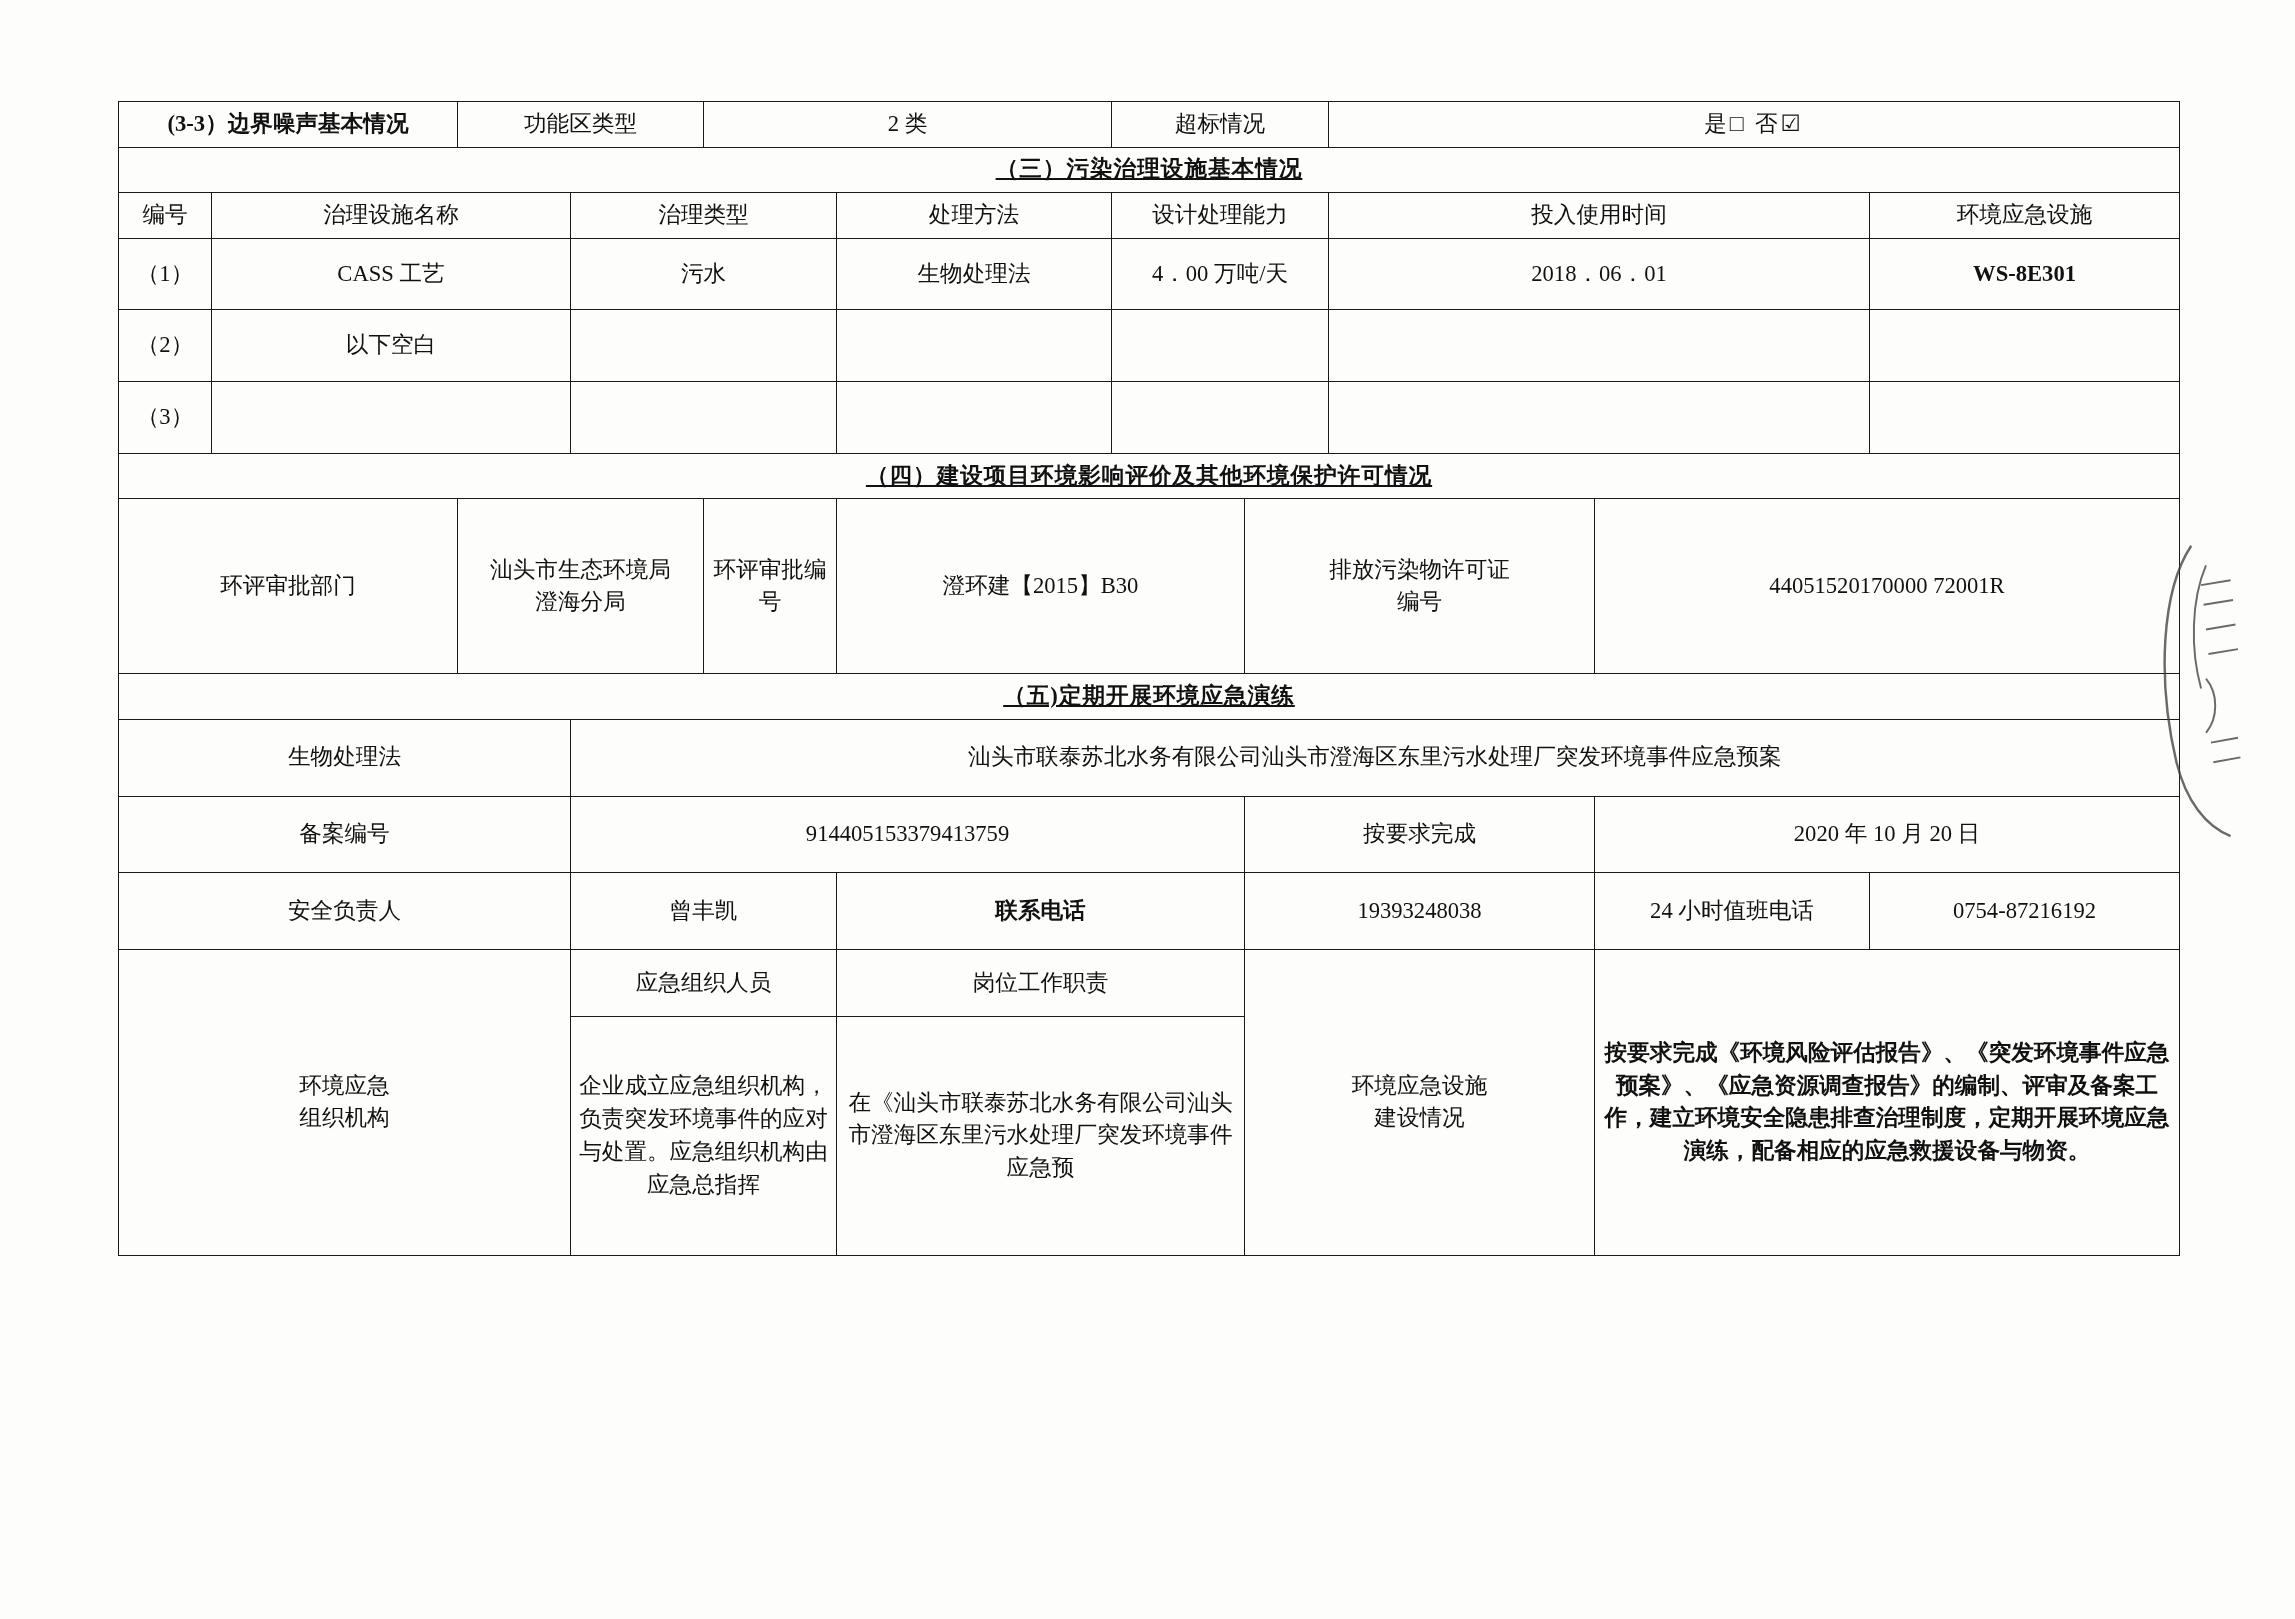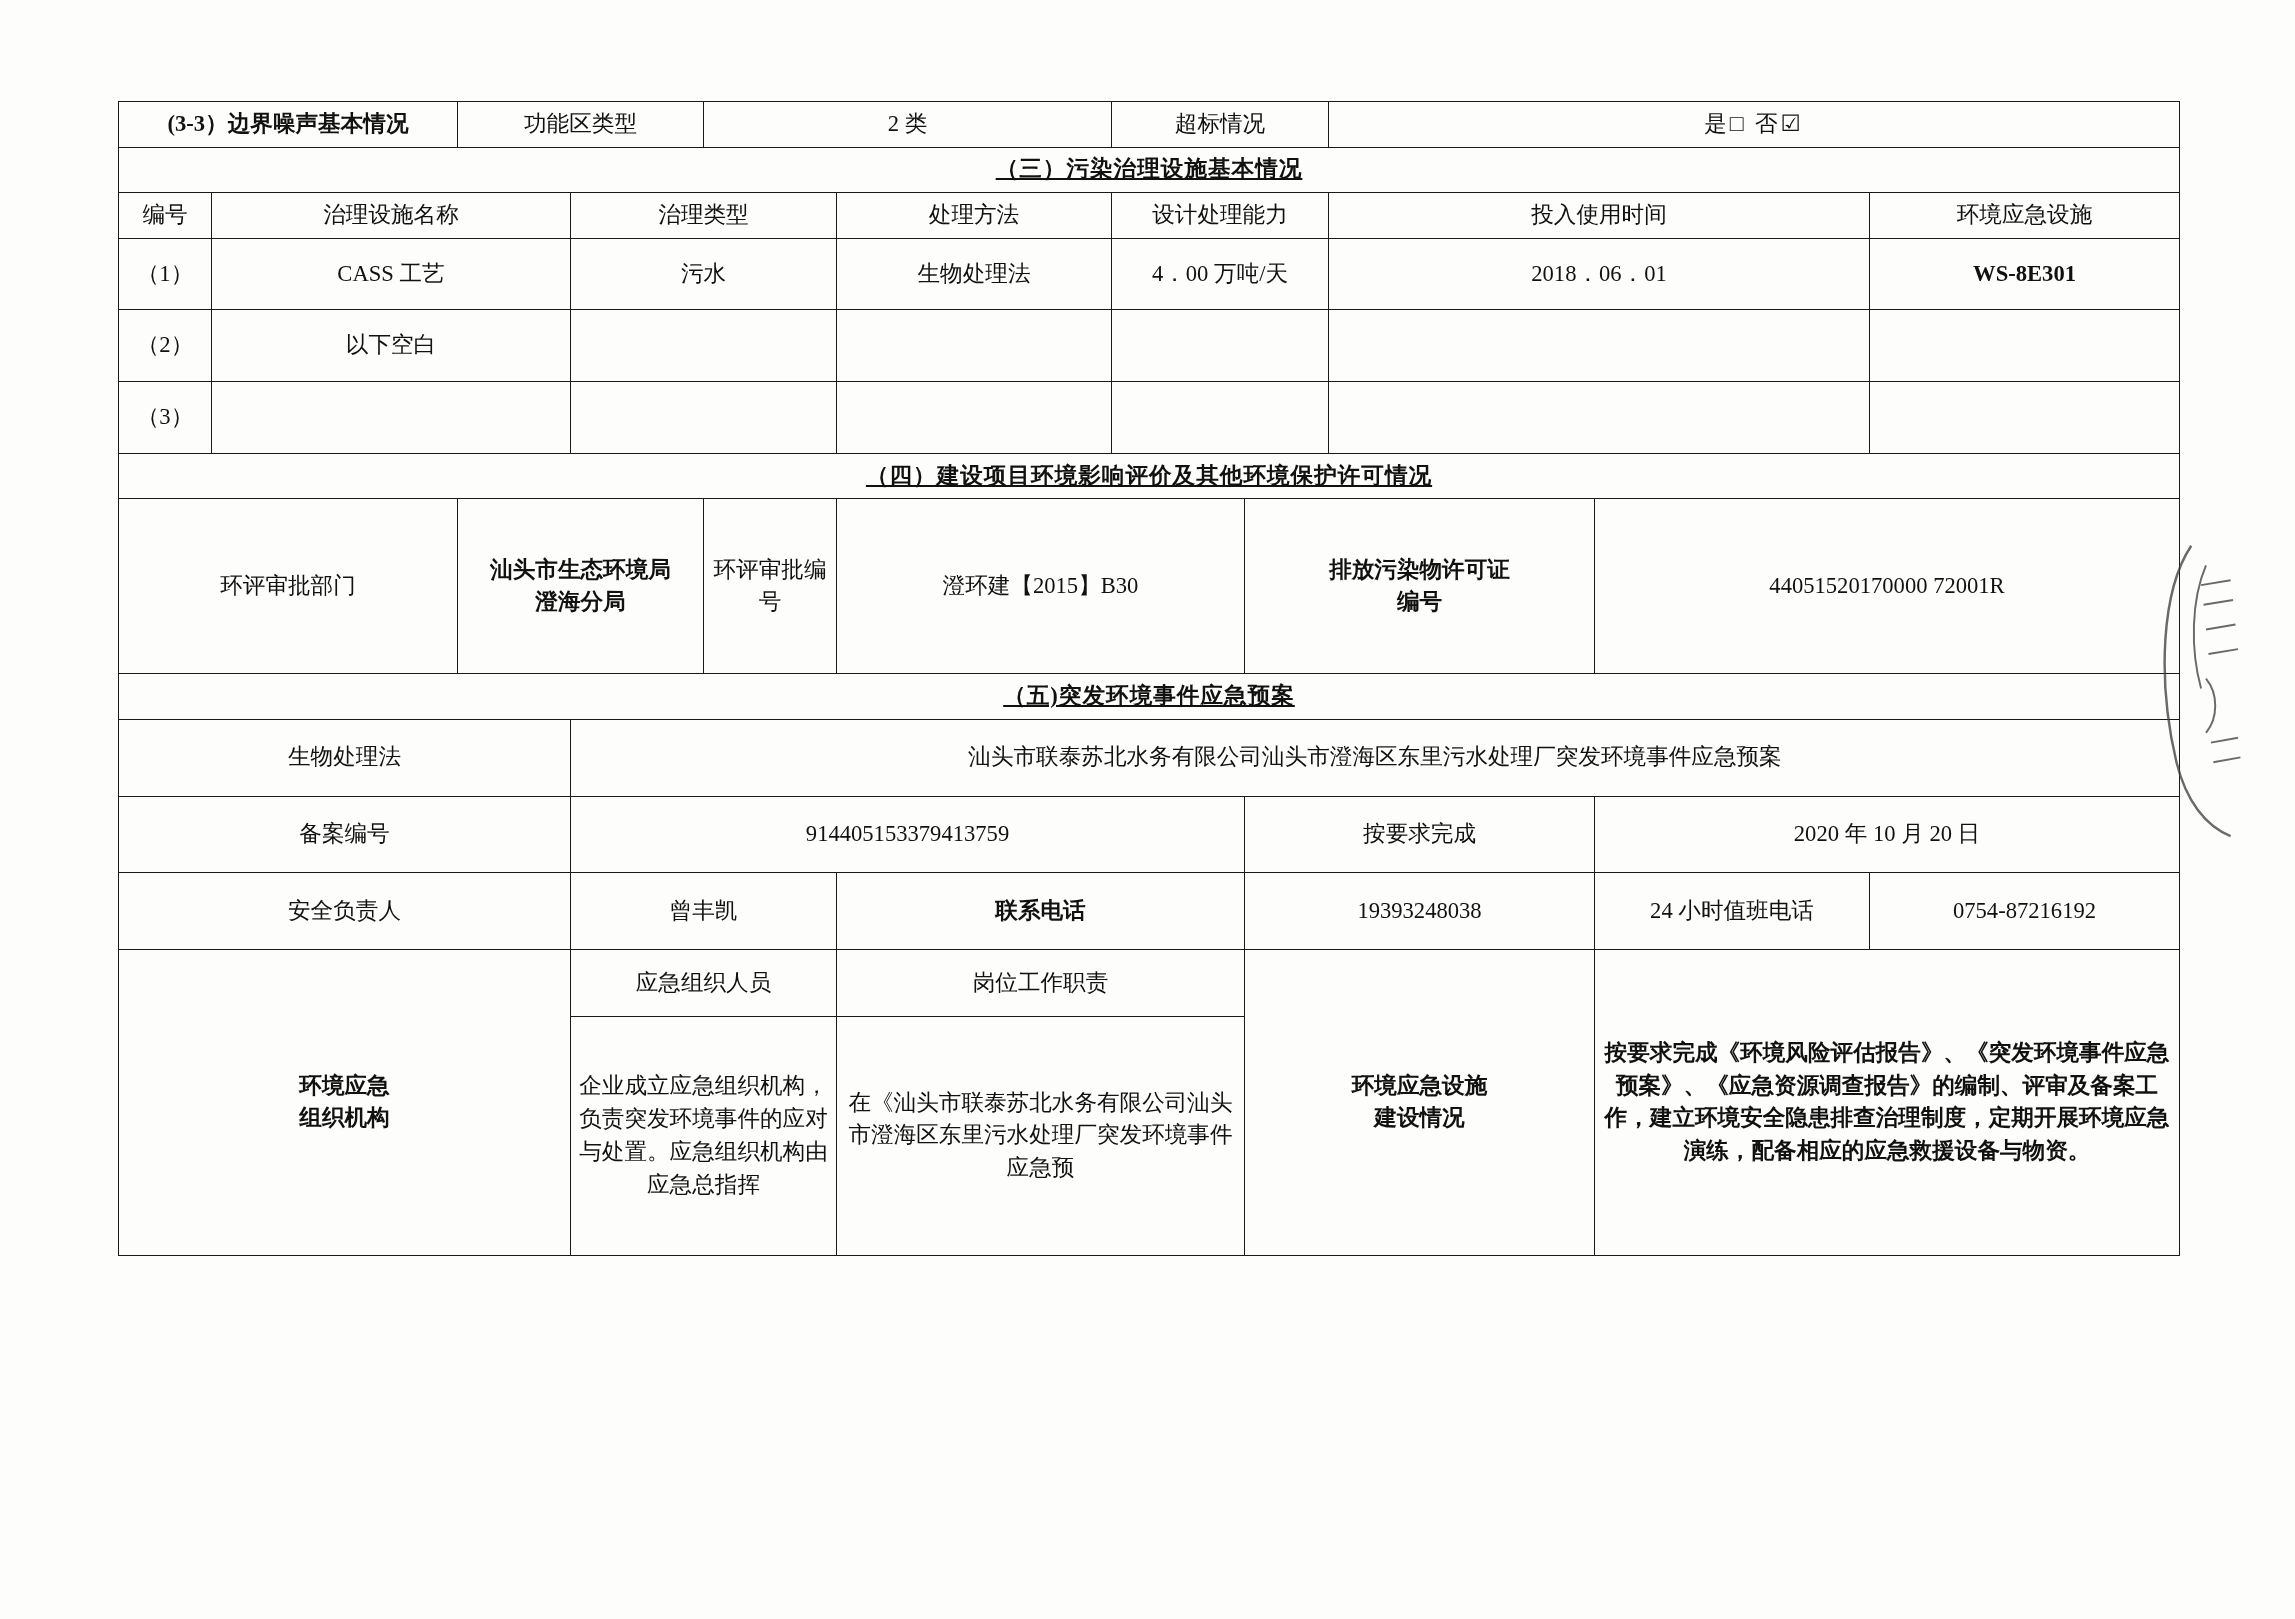--- a/index.html
+++ b/index.html
@@ -62,21 +62,21 @@
   .hdr-cell { font-size: 22.6px; }
   .stamp {
     position: absolute;
     right: 14.8px;
     top: 531px;
     width: 148px;
     height: 315px;
     opacity: 0.75;
   }
   .stamp svg { width: 100%; height: 100%; }
-  .multiline { white-space: pre-line; font-weight: bold; }
+  .multiline { white-space: pre-line; }
 </style>
 </head>
 <body>
 
 <div class="page">
 
   <table class="doc-table">
     <colgroup>
       <col style="width:93px">
       <col style="width:246px">
@@ -153,21 +153,21 @@
       <td colspan="2" class="multiline">汕头市生态环境局
 澄海分局</td>
       <td>环评审批编号</td>
       <td colspan="2">澄环建【2015】B30</td>
       <td colspan="2" class="multiline">排放污染物许可证
 编号</td>
       <td colspan="2">44051520170000 72001R</td>
     </tr>
 
     <tr>
-      <td colspan="11" class="h-section">（五)突发环境事件应急预案</td>
+      <td colspan="11" class="h-section">（五)定期开展环境应急演练</td>
     </tr>
 
     <tr>
       <td colspan="3" style="height:64px">生物处理法</td>
       <td colspan="8">汕头市联泰苏北水务有限公司汕头市澄海区东里污水处理厂突发环境事件应急预案</td>
     </tr>
 
     <tr>
       <td colspan="3" style="height:64px">备案编号</td>
       <td colspan="4">914405153379413759</td>

